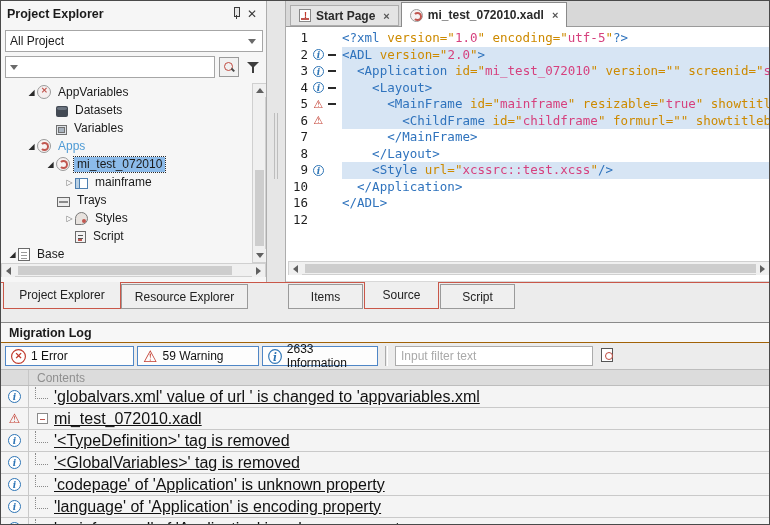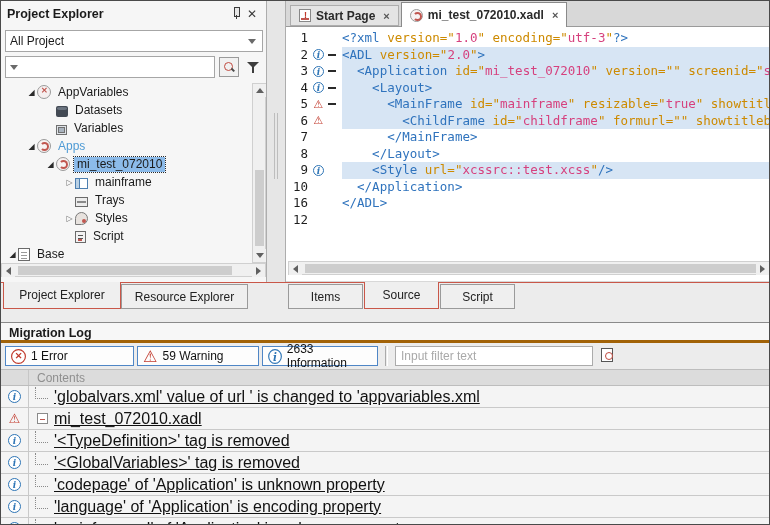--- a/index.html
+++ b/index.html
@@ -111,21 +111,21 @@
 
   #editor-hscroll { left:2px; top:260px; width:482px; height:14px; }
 
   
   #tab-band { left:0; top:281px; width:770px; height:29px; border-top:1px solid #c95749; background:#ececec; }
   .btab { position:absolute; top:1px; height:25px; display:flex; align-items:center; justify-content:center; background:#efefef; border:1px solid #9a9a9a; font-size:12px; color:#222; }
   .btab.active { top:-1px; height:27px; border:1px solid #c95749; border-top:none; background:#efefef; z-index:2; }
 
   
   #log-panel { left:0; top:321px; width:770px; height:204px; background:#f0f0f0; border-top:1px solid #8a8a8a; }
-  #log-title { left:0; top:0; width:100%; height:20px; background:#f7f7f7; border-bottom:3px solid #a16207; font-weight:bold; font-size:12.5px; padding:3px 0 0 8px; }
+  #log-title { left:0; top:0; width:100%; height:20px; background:#f7f7f7; border-bottom:1px solid #a16207; font-weight:bold; font-size:12.5px; padding:3px 0 0 8px; }
   #log-filterbar { left:0; top:20px; width:100%; height:26px; display:flex; align-items:center; padding-left:4px; background:#ececec; }
   .filter-btn { height:20px; background:#fdfdfd; border:1px solid #4f86c6; display:flex; align-items:center; gap:6px; padding:0 10px 0 6px; margin-right:3px; font-size:12px; color:#111; }
   .filter-btn.w1 { width:129px; } .filter-btn.w2 { width:122px; } .filter-btn.w3 { width:116px; }
   .vsep { width:1px; height:20px; background:#aaa; margin:0 3px 0 4px; box-shadow:2px 0 0 #fff; }
   #log-filter-input { width:198px; height:20px; border:1px solid #ababab; padding:0 5px; font-size:12px; font-family:"Liberation Sans",sans-serif; color:#333; margin-left:6px; }
   #log-filter-input::placeholder { color:#a9a9a9; }
   #log-search-btn { width:20px; height:20px; border:none; background:transparent; margin-left:4px; position:relative; }
   .docmag { display:inline-block; width:14px; height:15px; position:relative; }
   .docmag::before { content:""; position:absolute; left:1px; top:1px; width:10px; height:12px; border:1px solid #555; background:#fff; }
   .docmag::after { content:""; position:absolute; left:5px; top:5px; width:6px; height:6px; border:1.5px solid #c0493e; border-radius:50%; background:rgba(255,255,255,.6); }
@@ -191,21 +191,21 @@
         <div class="tree-row" style="padding-left: 44px;">
           <span class="expander">◢</span>
           <span class="ticon i-app"></span>
           <span class="tree-label sel">mi_test_072010</span>
         </div>
         <div class="tree-row" style="padding-left: 63px;">
           <span class="expander closed">▷</span>
           <span class="ticon i-mainframe"></span>
           <span class="tree-label">mainframe</span>
         </div>
-        <div class="tree-row" style="padding-left: 63px;">
+        <div class="tree-row" style="padding-left: 45px;">
           <span class="expander"></span>
           <span class="ticon i-trays"></span>
           <span class="tree-label">Trays</span>
         </div>
         <div class="tree-row" style="padding-left: 63px;">
           <span class="expander closed">▷</span>
           <span class="ticon i-styles"></span>
           <span class="tree-label">Styles</span>
         </div>
         <div class="tree-row" style="padding-left: 63px;">
@@ -257,21 +257,21 @@
         <span class="x">×</span>
       </div>
     </div>
     <div id="editor-body" class="abs">
         <div class="code-line">
           <span class="gutter">
             <span class="lnum">1</span>
             <span class="gmark"></span>
             <span class="gfold"></span>
           </span>
-          <span class="code-text"><span class="tok-t">&lt;?xml </span><span class="tok-a">version="</span><span class="tok-v">1.0</span><span class="tok-a">" encoding="</span><span class="tok-v">utf-3</span><span class="tok-a">"</span><span class="tok-t">?&gt;</span></span>
+          <span class="code-text"><span class="tok-t">&lt;?xml </span><span class="tok-a">version="</span><span class="tok-v">1.0</span><span class="tok-a">" encoding="</span><span class="tok-v">utf-5</span><span class="tok-a">"</span><span class="tok-t">?&gt;</span></span>
         </div>
         <div class="code-line hl">
           <span class="gutter">
             <span class="lnum">2</span>
             <span class="gmark">
               <span class="mk mk-info"></span>
             </span>
             <span class="gfold">
               <span class="fold-minus"></span>
             </span>

